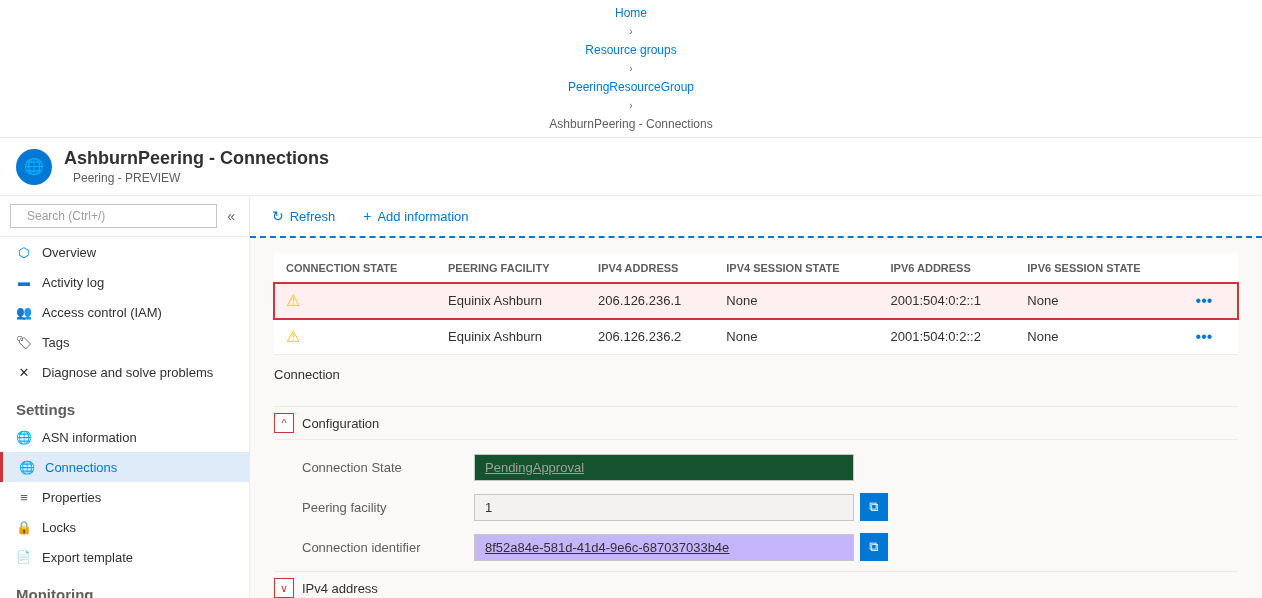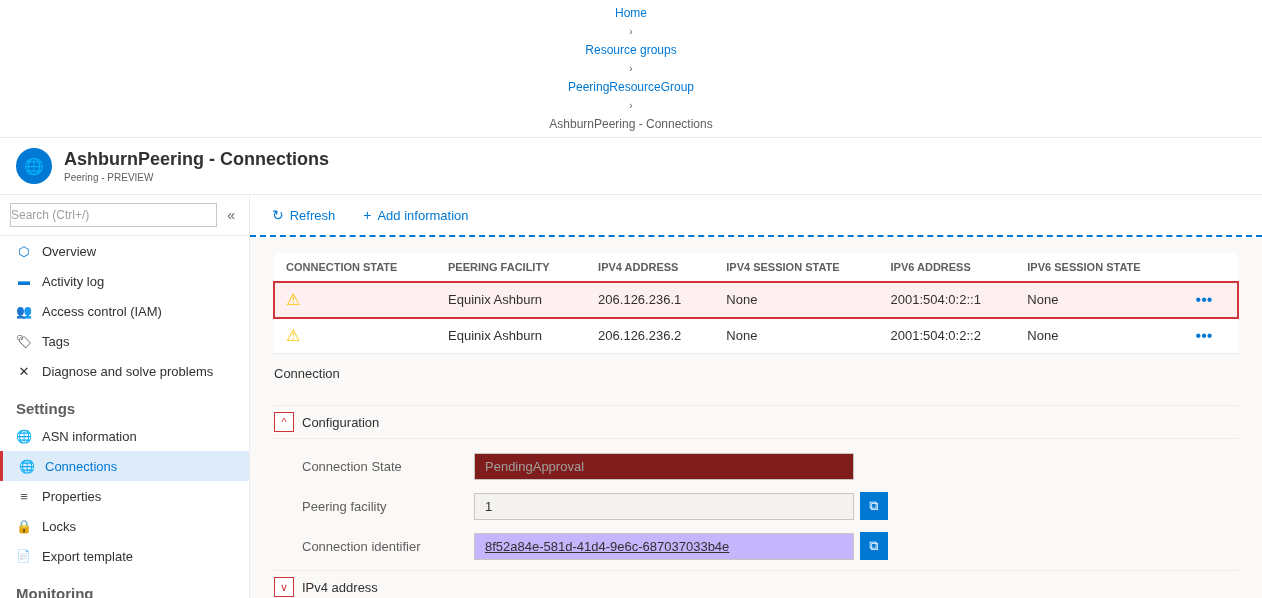--- a/index.html
+++ b/index.html
@@ -30,21 +30,21 @@
       gap: 12px;
     }
     .page-header-icon {
       width: 36px; height: 36px;
       background: #0078d4;
       border-radius: 50%;
       display: flex; align-items: center; justify-content: center;
       color: #fff; font-size: 16px;
     }
     .page-header-text h1 { font-size: 18px; font-weight: 600; color: #323130; }
-    .page-header-text .subtitle { font-size: 10px; color: #605e5c; margin-top: 2px; }
+    .page-header-text .subtitle { font-size: 12px; color: #605e5c; margin-top: 2px; margin-left: 9px; }
 
     
     .layout { display: flex; height: calc(598px - 82px); }
 
     
     .sidebar {
       width: 250px;
       min-width: 250px;
       background: #fff;
       border-right: 1px solid #edebe9;
@@ -53,21 +53,21 @@
     }
     .sidebar-search {
       padding: 8px 10px;
       border-bottom: 1px solid #edebe9;
       display: flex;
       align-items: center;
       gap: 6px;
     }
     .sidebar-search input {
       border: 1px solid #c8c6c4;
-      padding: 4px 0;
+      padding: 4px 16px;
       font-size: 12px;
       width: 100%;
       color: #605e5c;
       background: #fff;
     }
     .sidebar-search input::placeholder { color: #a19f9d; }
     .sidebar-collapse-btn {
       background: none; border: none; cursor: pointer; color: #605e5c; font-size: 14px; padding: 2px 4px;
     }
     .sidebar-item {
@@ -397,21 +397,21 @@
       <div class="section-header">
         <button class="section-toggle-btn">
           <span>^</span>
         </button>
         <span class="section-title">Configuration</span>
       </div>
 
       <div class="form-row">
         <span class="form-label">Connection State</span>
         <div class="form-value">
-          <input type="text" class="form-input" readonly="" style="background: #7f1d1d; color: rgb(161, 159, 157);" value="PendingApproval">
+          <input type="text" class="form-input" readonly="" style="background: #14532d; color: rgb(161, 159, 157); text-decoration: underline;" value="PendingApproval">
         </div>
       </div>
 
       <div class="form-row">
         <span class="form-label">Peering facility</span>
         <div class="form-value">
           <input type="text" class="form-input" style="background: rgb(243, 242, 241);" value="1">
           <button class="copy-btn">
             <span>⧉</span>
           </button>

